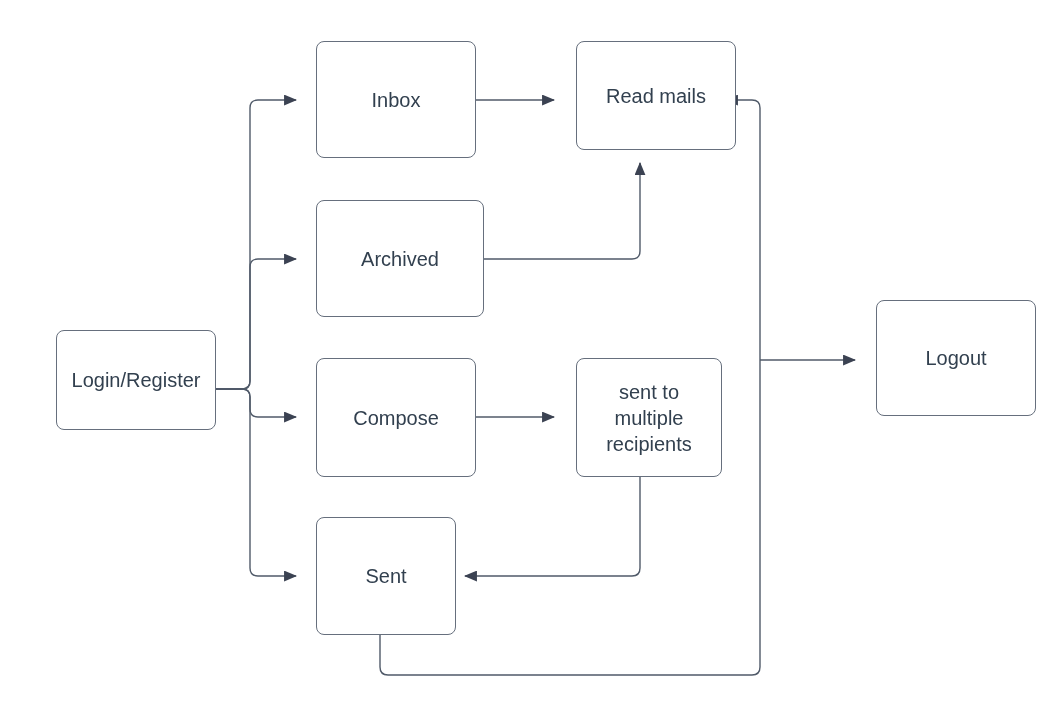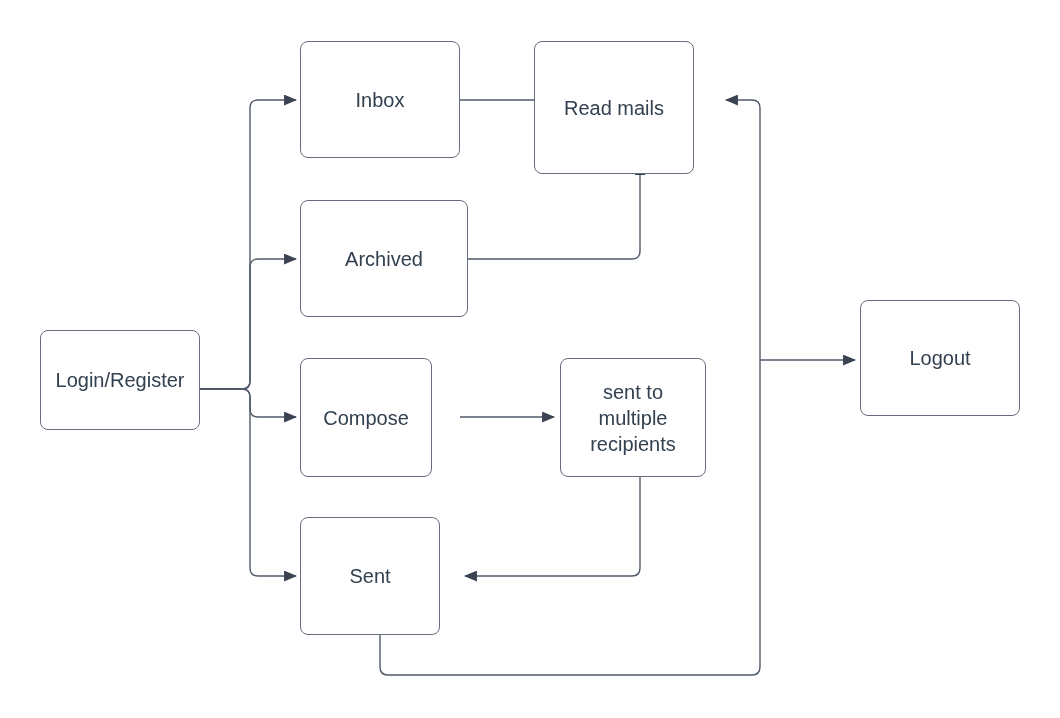--- a/index.html
+++ b/index.html
@@ -12,20 +12,21 @@
   .edge{fill:none;stroke:var(--edge_line,#505a69);stroke-width:1.4px;}
   .arrowhead{fill:var(--arrowhead,#3b4252);stroke:none;}
   .node{
     position:absolute;display:flex;align-items:center;justify-content:center;
     background:var(--node_fill,#ffffff);
     border:1px solid var(--node_border,#666f7d);
     border-radius:8px;
     color:var(--text,#32404f);
     font-size:20px;line-height:1.3;text-align:center;
     box-sizing:border-box;
+    margin-left:16px;
   }
   .node .lbl{display:block;max-width:140px;}
   .node .lbl.narrow{max-width:104px;}
 </style>
 </head>
 <body>
 
 <div class="canvas">
 
   <svg viewBox="0 0 1060 718">
@@ -48,29 +49,29 @@
   </svg>
 
   <div class="node" style="left:40px;top:330px;width:160px;height:100px">
     <span class="lbl">Login/Register</span>
   </div>
 
   <div class="node" style="left:300px;top:41px;width:160px;height:117px">
     <span class="lbl">Inbox</span>
   </div>
 
-  <div class="node" style="left:534px;top:41px;width:160px;height:133px">
+  <div class="node" style="left:560px;top:41px;width:160px;height:109px">
     <span class="lbl">Read mails</span>
   </div>
 
   <div class="node" style="left:300px;top:200px;width:168px;height:117px">
     <span class="lbl">Archived</span>
   </div>
 
-  <div class="node" style="left:300px;top:358px;width:132px;height:119px">
+  <div class="node" style="left:300px;top:358px;width:160px;height:119px">
     <span class="lbl">Compose</span>
   </div>
 
   <div class="node" style="left:560px;top:358px;width:146px;height:119px">
     <span class="lbl narrow">sent to multiple recipients</span>
   </div>
 
   <div class="node" style="left:300px;top:517px;width:140px;height:118px">
     <span class="lbl">Sent</span>
   </div>

